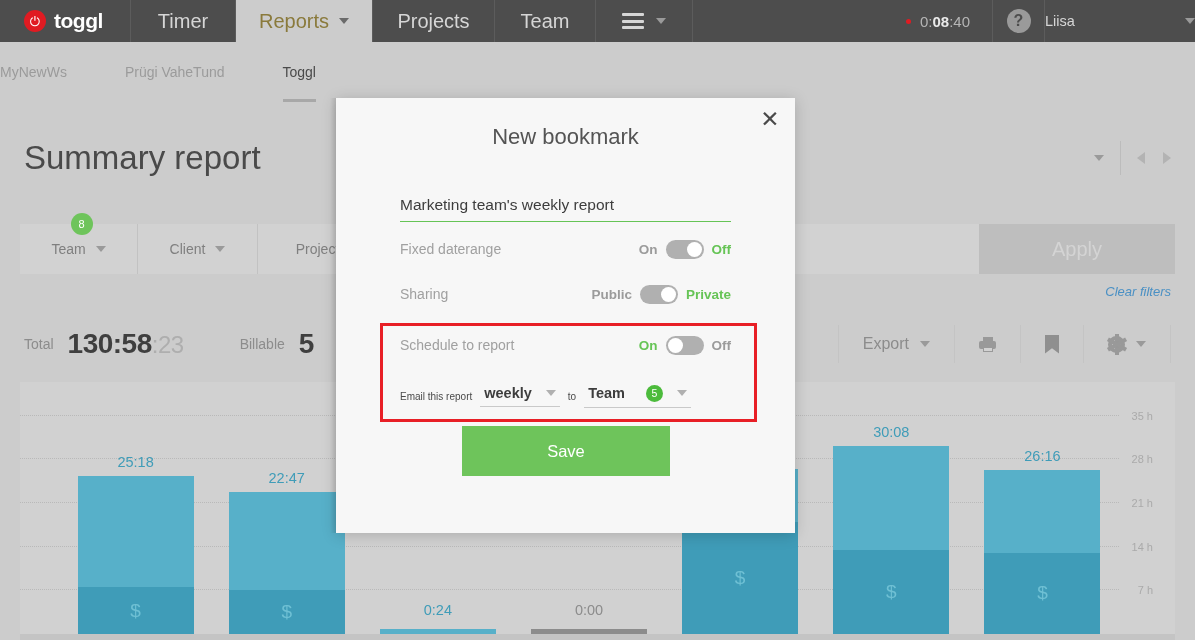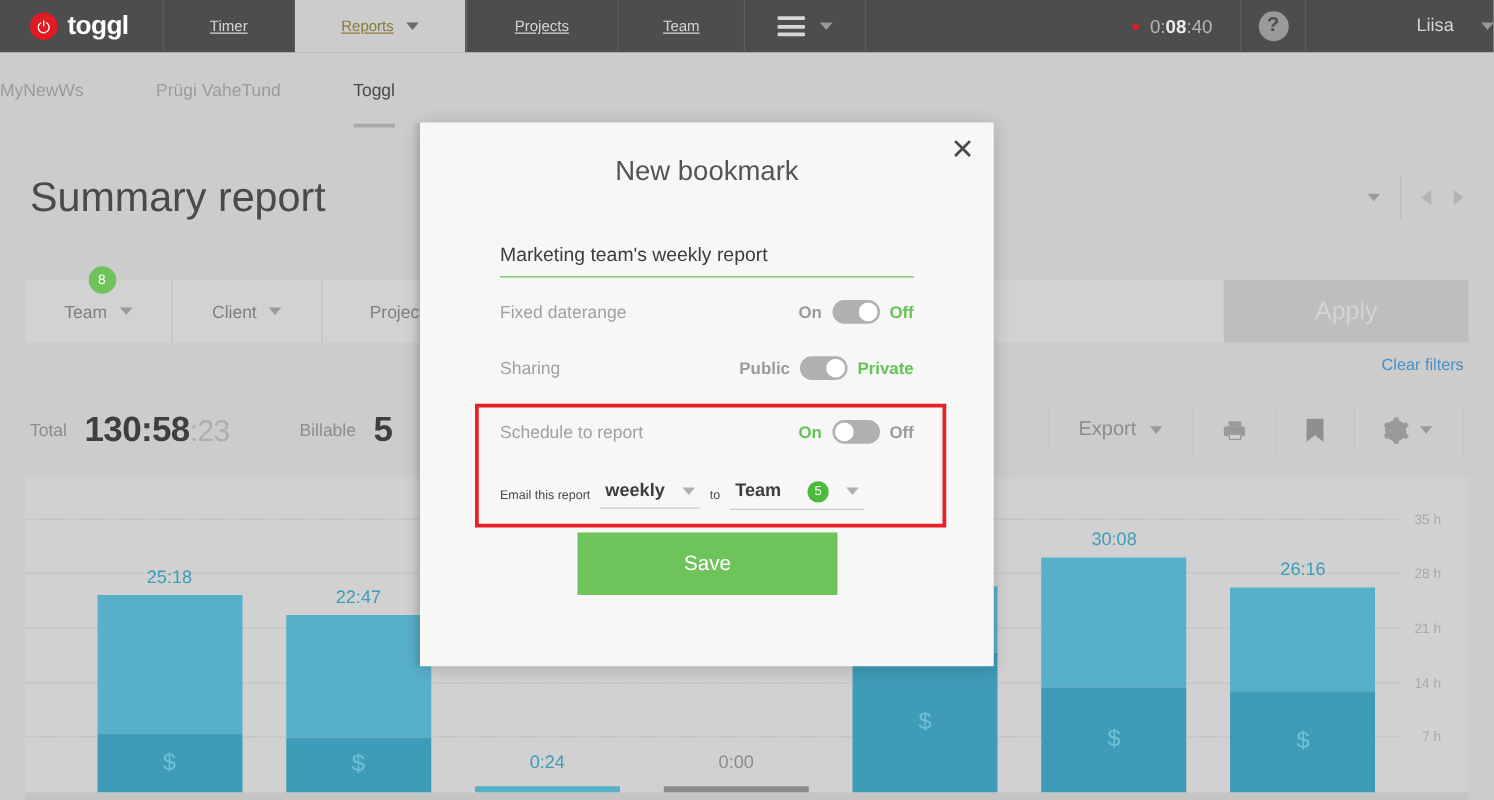--- a/index.html
+++ b/index.html
@@ -24,36 +24,35 @@
   .logo-mark {
     width: 22px; height: 22px; border-radius: 50%; background: #e01b22;
     display: flex; align-items: center; justify-content: center;
     color: #fff; font-size: 13px; line-height: 1;
   }
   .logo-word {
     color: #ffffff; font-size: 21px; font-weight: bold; letter-spacing: -0.5px;
   }
   .nav-item {
     display: flex; align-items: center; justify-content: center;
-    color: #d6d6d6; font-size: 12px;
+    color: #d6d6d6; font-size: 20px;
     border-right: 1px solid #5c5c5c;
     padding: 0 10px;
-    text-decoration: underline;
   }
   .nav-item.w-timer { width: 105px; }
   .nav-item.w-reports {
     width: 137px; background: #cccccc; color: #8a7a3c; gap: 10px;
   }
   .nav-item.w-reports .caret { border-top-color: #6a6a6a; }
   .nav-item.w-projects { width: 122px; }
   .nav-item.w-team { width: 101px; }
   .nav-item.w-burger { width: 97px; gap: 12px; }
   .nav-spacer { flex: 1; border-right: 1px solid #5c5c5c; display:flex; align-items:center; justify-content:flex-end; padding-right: 22px;}
   .nav-help { width: 52px; display: flex; align-items: center; justify-content: center; border-right: 1px solid #5c5c5c;}
-  .nav-user { width: 150px; display: flex; align-items: center; justify-content: flex-end; gap: 22px; color: #d6d6d6; font-size: 14.5px;}
+  .nav-user { width: 150px; display: flex; align-items: center; justify-content: space-between; gap: 22px; color: #d6d6d6; font-size: 14.5px;}
 
   .burger { display: inline-block; width: 22px; }
   .burger i { display:block; height: 3px; background: #d6d6d6; margin: 3.5px 0; border-radius: 1px;}
   .caret {
     width: 0; height: 0; border-left: 5px solid transparent;
     border-right: 5px solid transparent; border-top: 6px solid #9a9a9a;
   }
   .timer-readout { display: flex; align-items: center; gap: 9px; }
   .timer-dot { width: 5px; height: 5px; border-radius: 50%; background: #e01b22; }
   .timer-text { color: #b5b5b5; font-size: 15px; }
@@ -115,21 +114,21 @@
     width: 22px; height: 22px; border-radius: 50%;
     background: #6ec45b; color: #fff; font-size: 11px;
     display: flex; align-items: center; justify-content: center;
   }
   .apply-btn {
     width: 196px; background: #bebebe; color: #d4d4d4;
     font-size: 20px; display: flex; align-items: center; justify-content: center;
   }
   .clear-filters {
     position: absolute; top: 284px; right: 24px;
-    color: #4a90c4; font-size: 13px;
+    color: #4a90c4; font-size: 13px; font-style: italic;
   }
 
   
   .totals {
     position: absolute; top: 318px; left: 0; width: 1195px; height: 52px;
     display: flex; align-items: center; padding: 0 24px;
   }
   .tot-label { color: #8c8c8c; font-size: 14px; margin-right: 14px; }
   .tot-value { font-size: 28px; color: #3f3f3f; font-weight: bold; letter-spacing: -0.5px;}
   .tot-value .sec { color: #aeaeae; font-weight: normal; font-size: 24px;}

